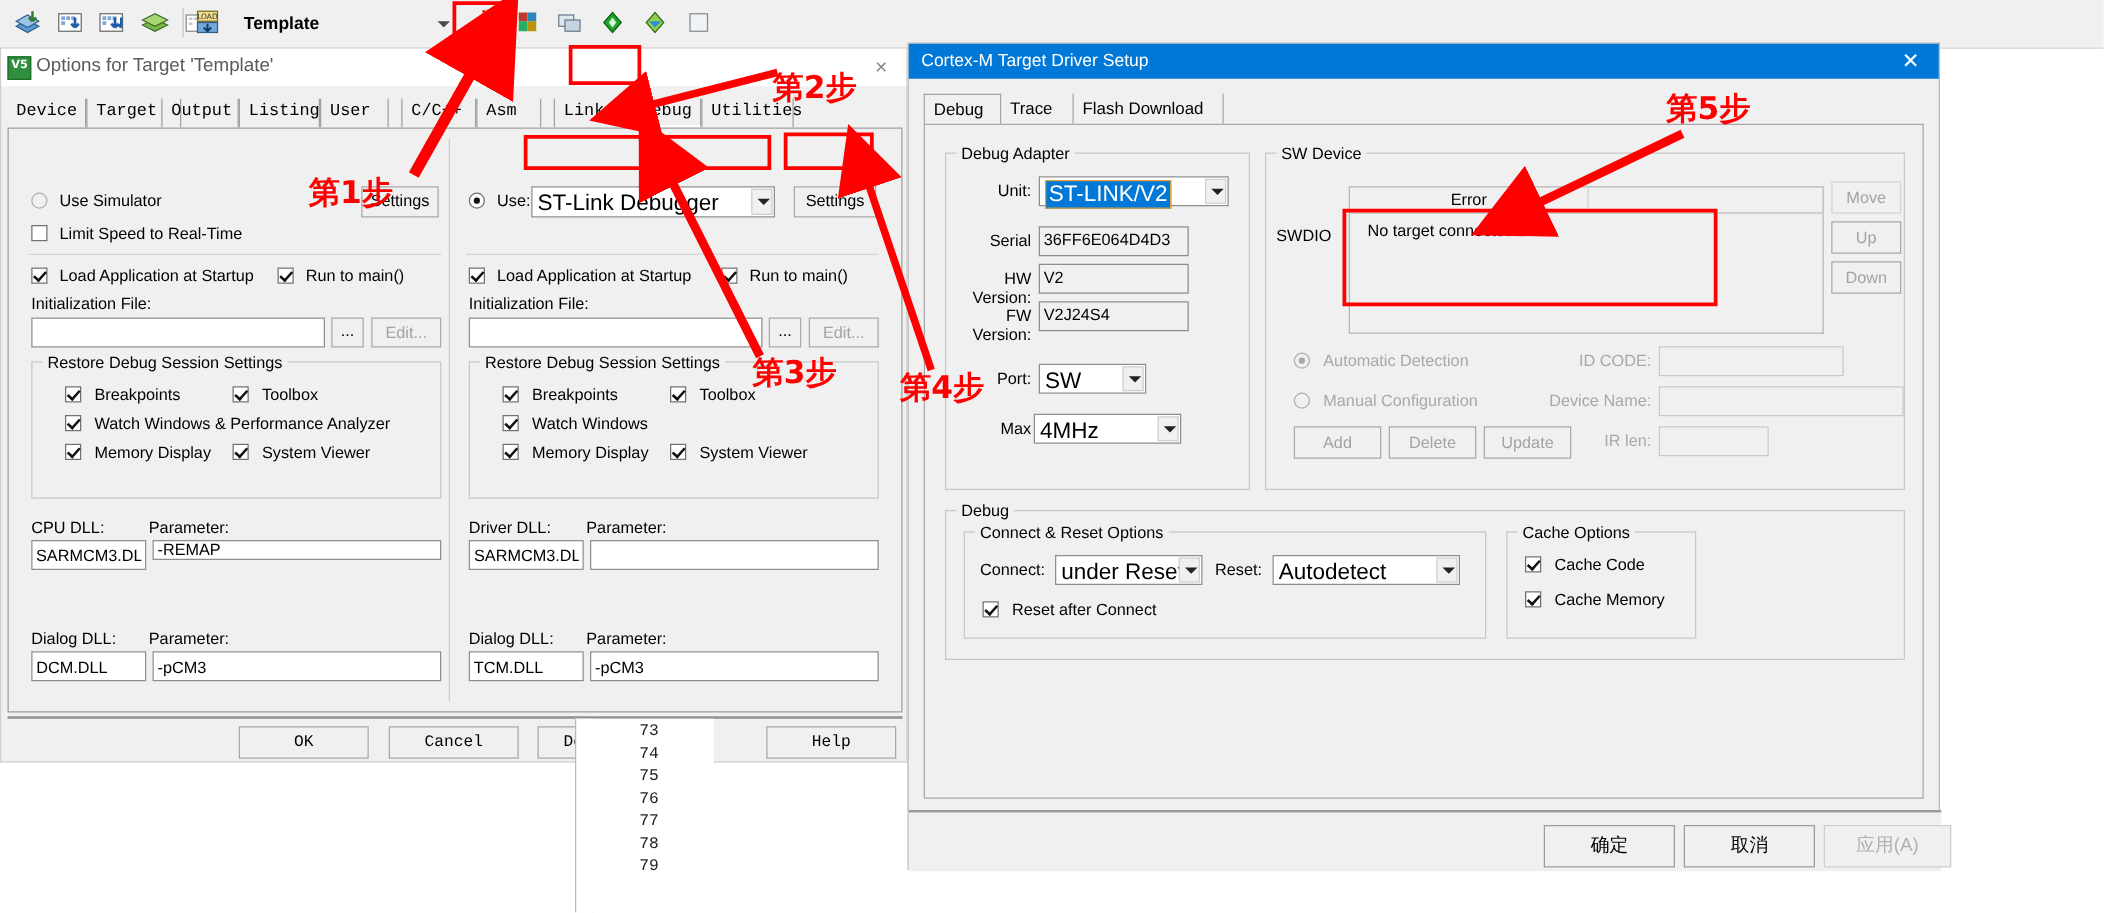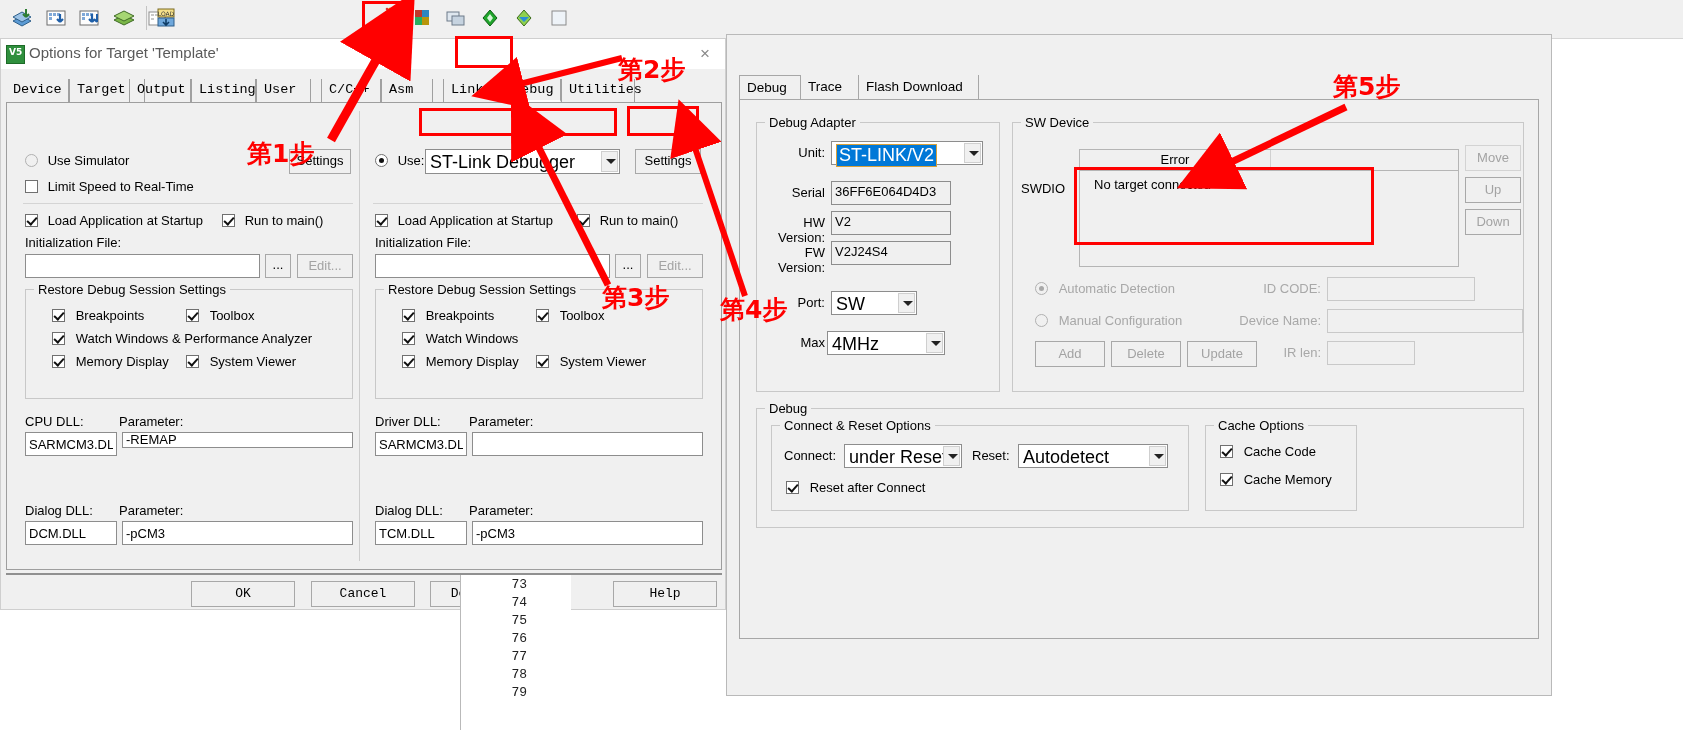--- a/index.html
+++ b/index.html
@@ -160,20 +160,26 @@
 
   <div class="tbtn" style="left:152px;">
     <svg width="28" height="28" viewBox="0 0 28 28">
       <rect x="6" y="5" width="16" height="8" fill="#f5e08a" stroke="#7a6a20"></rect>
       <text x="14" y="11.5" font-size="6" text-anchor="middle" fill="#333" font-family="DejaVu Sans">LOAD</text>
       <rect x="6" y="14" width="16" height="8" fill="#6fa8dc" stroke="#2f5f8a"></rect>
       <path d="M14 15 L14 21 M11 18 L14 21 L17 18" stroke="#103d66" stroke-width="1.6" fill="none"></path>
     </svg>
   </div>
 
+  <div id="tb-combo">
+    <div class="lbl">Template</div>
+    <div class="arrow">
+        <span class="chev"></span>
+      </div>
+  </div>
 
   <div class="tbtn" style="left:370px;">
     <svg width="28" height="28" viewBox="0 0 28 28">
       <path d="M6 22 L18 9" stroke="#3b6ea5" stroke-width="3" stroke-linecap="round"></path>
       <path d="M17 8 L20 5" stroke="#e8b000" stroke-width="3" stroke-linecap="round"></path>
       <g fill="#d33">
         <circle cx="21" cy="9" r="1.6"></circle>
           <circle cx="23" cy="13" r="1.3"></circle>
           <circle cx="17" cy="5" r="1.3"></circle>
       </g>
@@ -388,20 +394,24 @@
   <div class="ln" style="top:20px;">74</div>
   <div class="ln" style="top:38px;">75</div>
   <div class="ln" style="top:56px;">76</div>
   <div class="ln" style="top:74px;">77</div>
   <div class="ln" style="top:92px;">78</div>
   <div class="ln" style="top:110px;">79</div>
 </div>
 
 <div id="cmDlg" class="abs">
 
+  <div id="cmTitle">
+    <div class="ttxt">Cortex-M Target Driver Setup</div>
+    <div id="cmClose">✕</div>
+  </div>
 
   <div id="cmTabs">
     <div class="ctab sel" style="left:0px;width:62px;">Debug</div>
     <div class="ctab" style="left:62px;width:58px;">Trace</div>
     <div class="ctab" style="left:120px;width:120px;">Flash Download</div>
   </div>
 
   <div id="cmBody">
 
     <div class="grp" style="left:16px;top:22px;width:244px;height:270px;">
@@ -514,20 +524,26 @@
         </div>
         <div class="lbl" style="left:14px;top:46px;">
           <span class="cb on"></span>
           <span style="margin-left:7px;">Cache Memory</span>
         </div>
       </div>
 
     </div>
   </div>
 
+  <div id="cmFooter">
+    <div class="sepline"></div>
+    <div class="cmbtn" style="left:508px;">确定</div>
+    <div class="cmbtn" style="left:620px;">取消</div>
+    <div class="cmbtn dis" style="left:732px;width:102px;">应用(A)</div>
+  </div>
 </div>
 
 <div class="redbox" id="redbox-debugtab"></div>
 <div class="redbox" style="left:419px;top:108px;width:198px;height:28px;"></div>
 <div class="redbox" style="left:627px;top:106px;width:72px;height:30px;"></div>
 <div class="redbox" style="left:1074px;top:167px;width:300px;height:78px;"></div>
 
 <svg class="arrowlayer">
   <defs>
     <marker id="ah" markerWidth="9" markerHeight="9" refX="2" refY="4.5" orient="auto">

